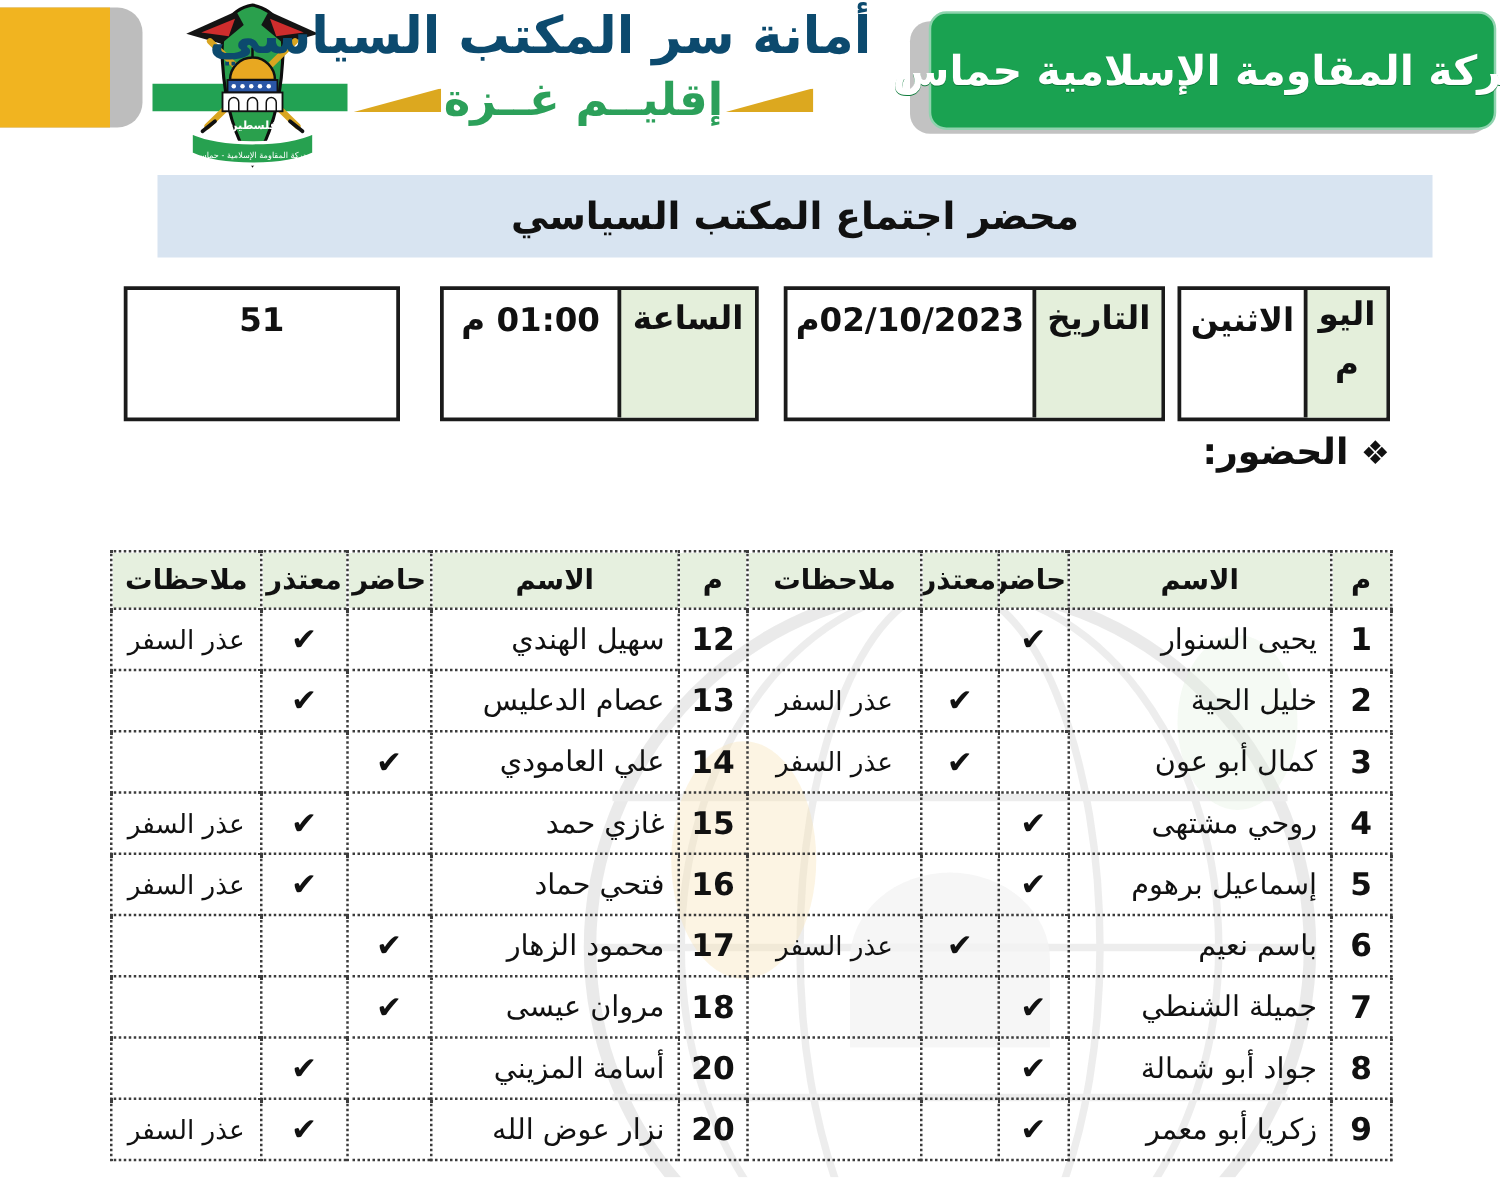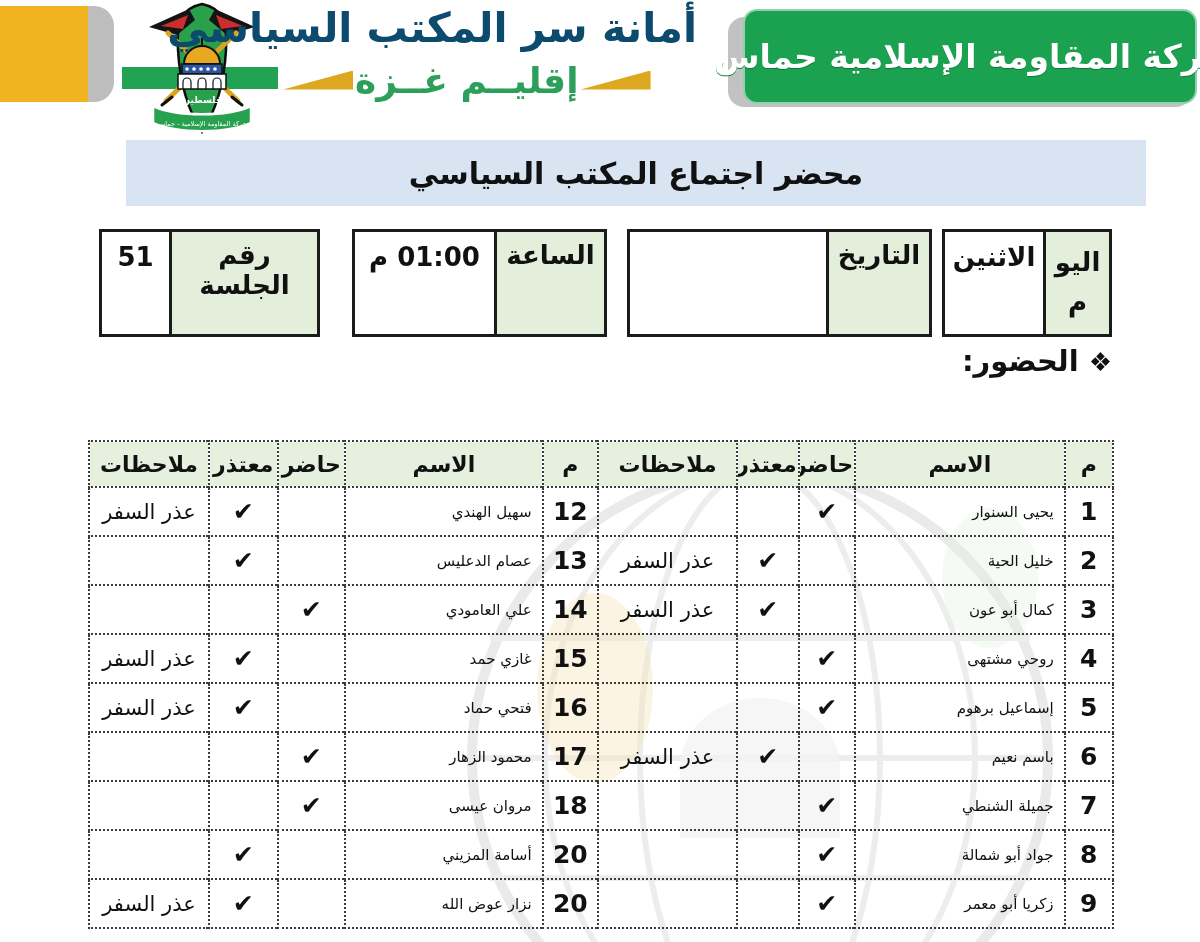--- a/index.html
+++ b/index.html
@@ -42,42 +42,42 @@
   
   .meta-row { position:absolute; left:90px; top:229px; width:1022px; height:108px;
               direction:rtl; display:flex; }
   .meta-box { border:3px solid #1b1b1b; height:108px; box-sizing:border-box; display:flex; background:#fff; }
   .mb-day { width:170px; }
   .mb-date { width:305px; margin-inline-start:10px; }
   .mb-time { width:255px; margin-inline-start:20px; }
   .mb-session { width:221px; margin-inline-start:32px; }
   .meta-label { background:#e4efdb; border-inline-end:3px solid #1b1b1b; box-sizing:border-box;
                 font-weight:bold; font-size:26px; color:#111; text-align:center; padding-top:8px; }
-  .mb-day .meta-label { width:66px; word-break:break-all; line-height:1.55; padding-top:10px; }
+  .mb-day .meta-label { width:66px; word-break:break-all; line-height:1.55; padding-top:0; }
   .mb-date .meta-label { width:103px; }
   .mb-time .meta-label { width:110px; }
   .mb-session .meta-label { width:148px; }
   .meta-value { flex:1; text-align:center; font-weight:bold; font-size:26px; color:#111; padding-top:10px; }
 
   
   .attend-heading { position:absolute; left:90px; top:344px; width:1022px; direction:rtl;
                     text-align:right; font-size:29px; font-weight:bold; color:#111; }
   .attend-heading .bullet { margin-left:10px; font-size:26px; }
 
   
   .watermark { position:absolute; left:430px; top:458px; width:660px; height:484px; opacity:0.6; }
 
   
   .att-table { position:absolute; left:88px; top:440px; width:1026px; direction:rtl;
                border-collapse:collapse; table-layout:fixed; }
   .att-table th, .att-table td { border:2px dotted #3c3c3c; box-sizing:border-box; overflow:hidden; }
   .att-table th { background:#e6f0df; font-size:22px; font-weight:bold; height:46px; color:#111; }
   .att-table td { height:49px; background:transparent; color:#111; }
   .c-num  { text-align:center; font-weight:bold; font-size:25px; }
-  .c-name { text-align:right; padding-right:10px; font-size:15px; }
+  .c-name { text-align:right; padding-right:10px; font-size:23px; }
   .c-check{ text-align:center; font-size:25px; font-weight:bold; }
   .c-note { text-align:center; font-size:21px; }
   col.w-num1{width:48px;} col.w-name1{width:208px;} col.w-pres1{width:56px;} col.w-exc1{width:61px;} col.w-note1{width:138px;}
   col.w-num2{width:55px;} col.w-name2{width:196px;} col.w-pres2{width:67px;} col.w-exc2{width:68px;} col.w-note2{width:119px;}
 </style>
 </head>
 <body>
 
 <div class="page">
 
@@ -138,27 +138,27 @@
     <span>محضر اجتماع المكتب السياسي</span>
   </div>
 
   <div class="meta-row">
     <div class="meta-box mb-day">
       <div class="meta-label">اليوم</div>
       <div class="meta-value">الاثنين</div>
     </div>
     <div class="meta-box mb-date">
       <div class="meta-label">التاريخ</div>
+      <div class="meta-value">02/10/2023م</div>
     </div>
     <div class="meta-box mb-time">
       <div class="meta-label">الساعة</div>
       <div class="meta-value">01:00 م</div>
     </div>
     <div class="meta-box mb-session">
-      <div class="meta-label">رقم الجلسة</div>
       <div class="meta-value">51</div>
     </div>
   </div>
 
   <div class="attend-heading">
     <span class="bullet">❖</span><span>الحضور:</span>
   </div>
 
   <svg class="watermark" viewBox="0 0 660 484">
     <circle cx="330" cy="300" r="288" fill="none" stroke="#dddddd" stroke-width="10"></circle>

